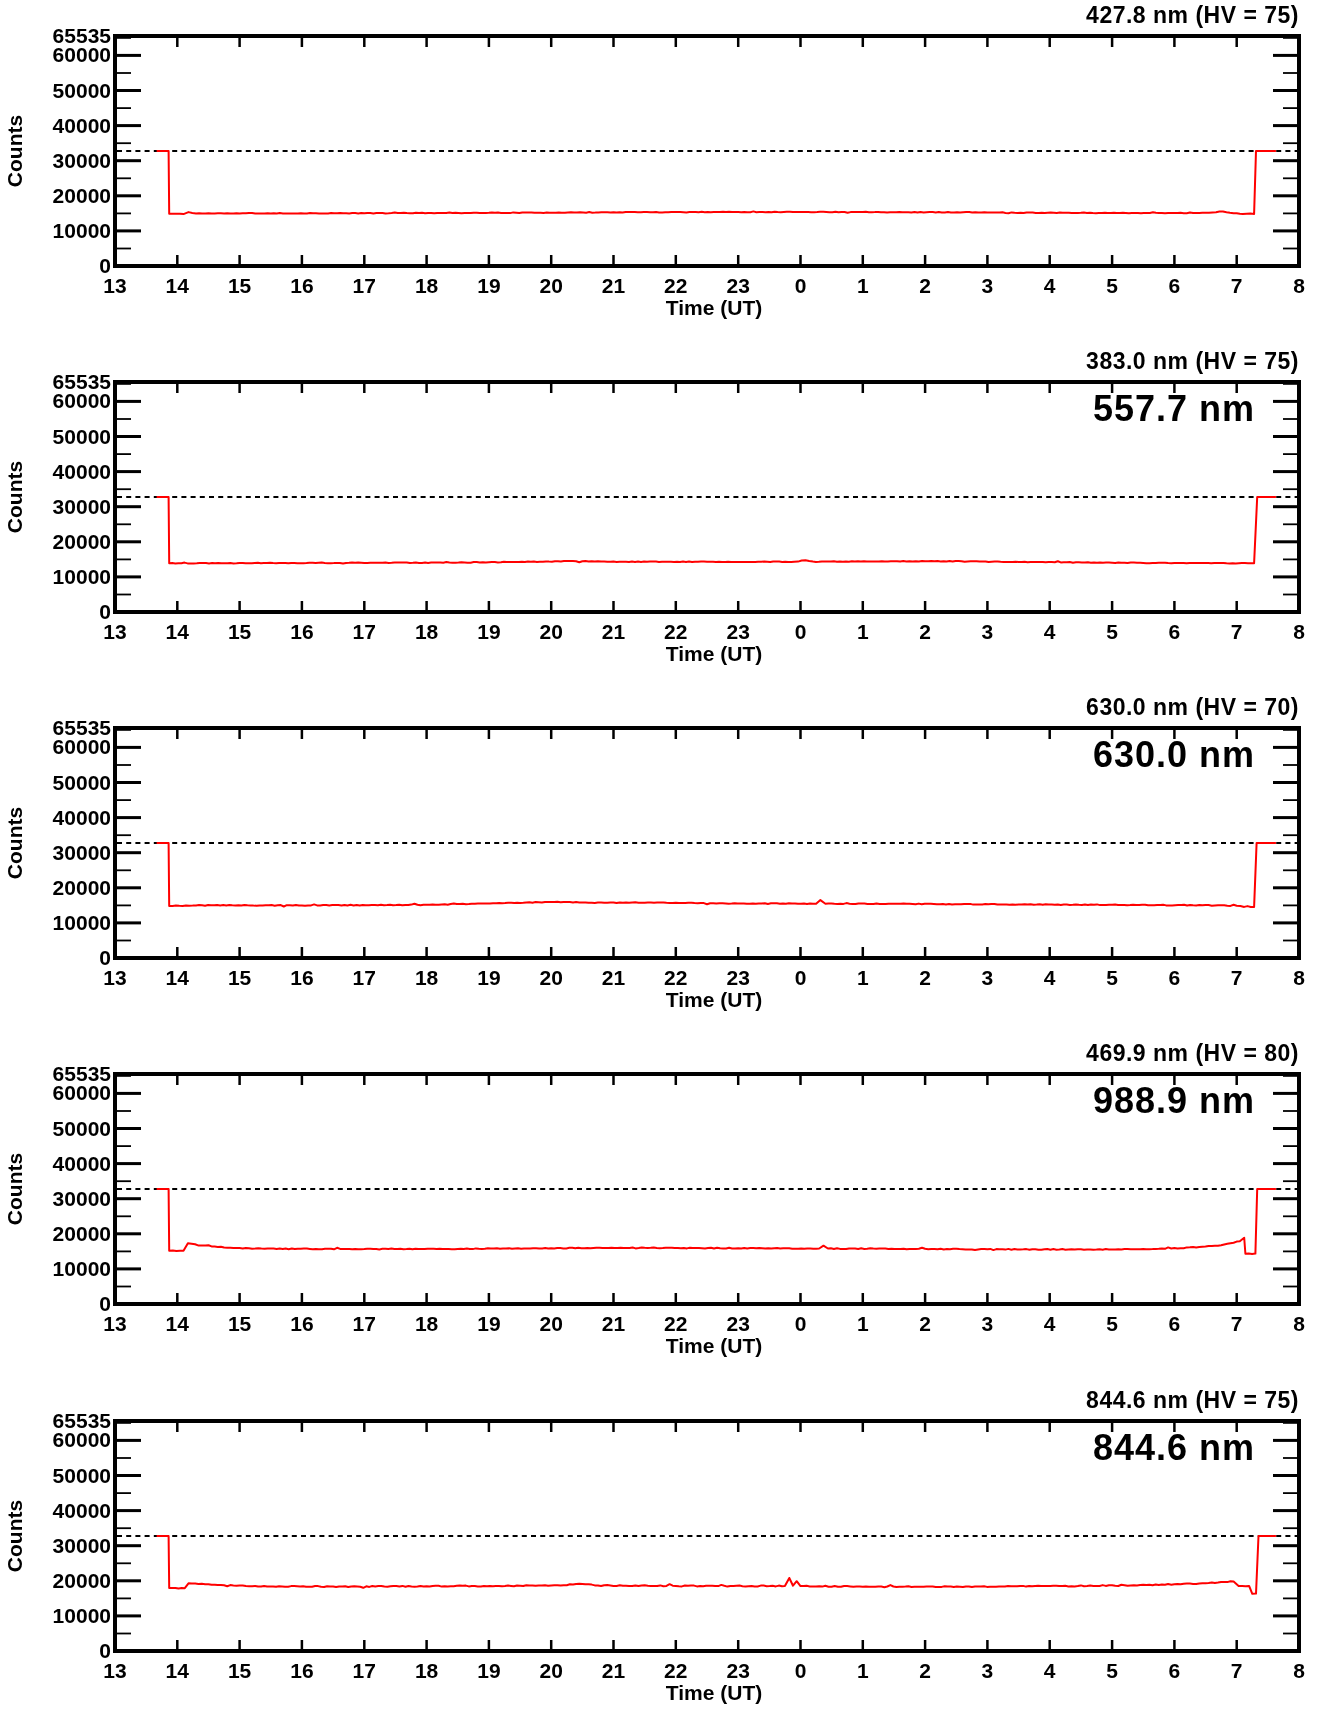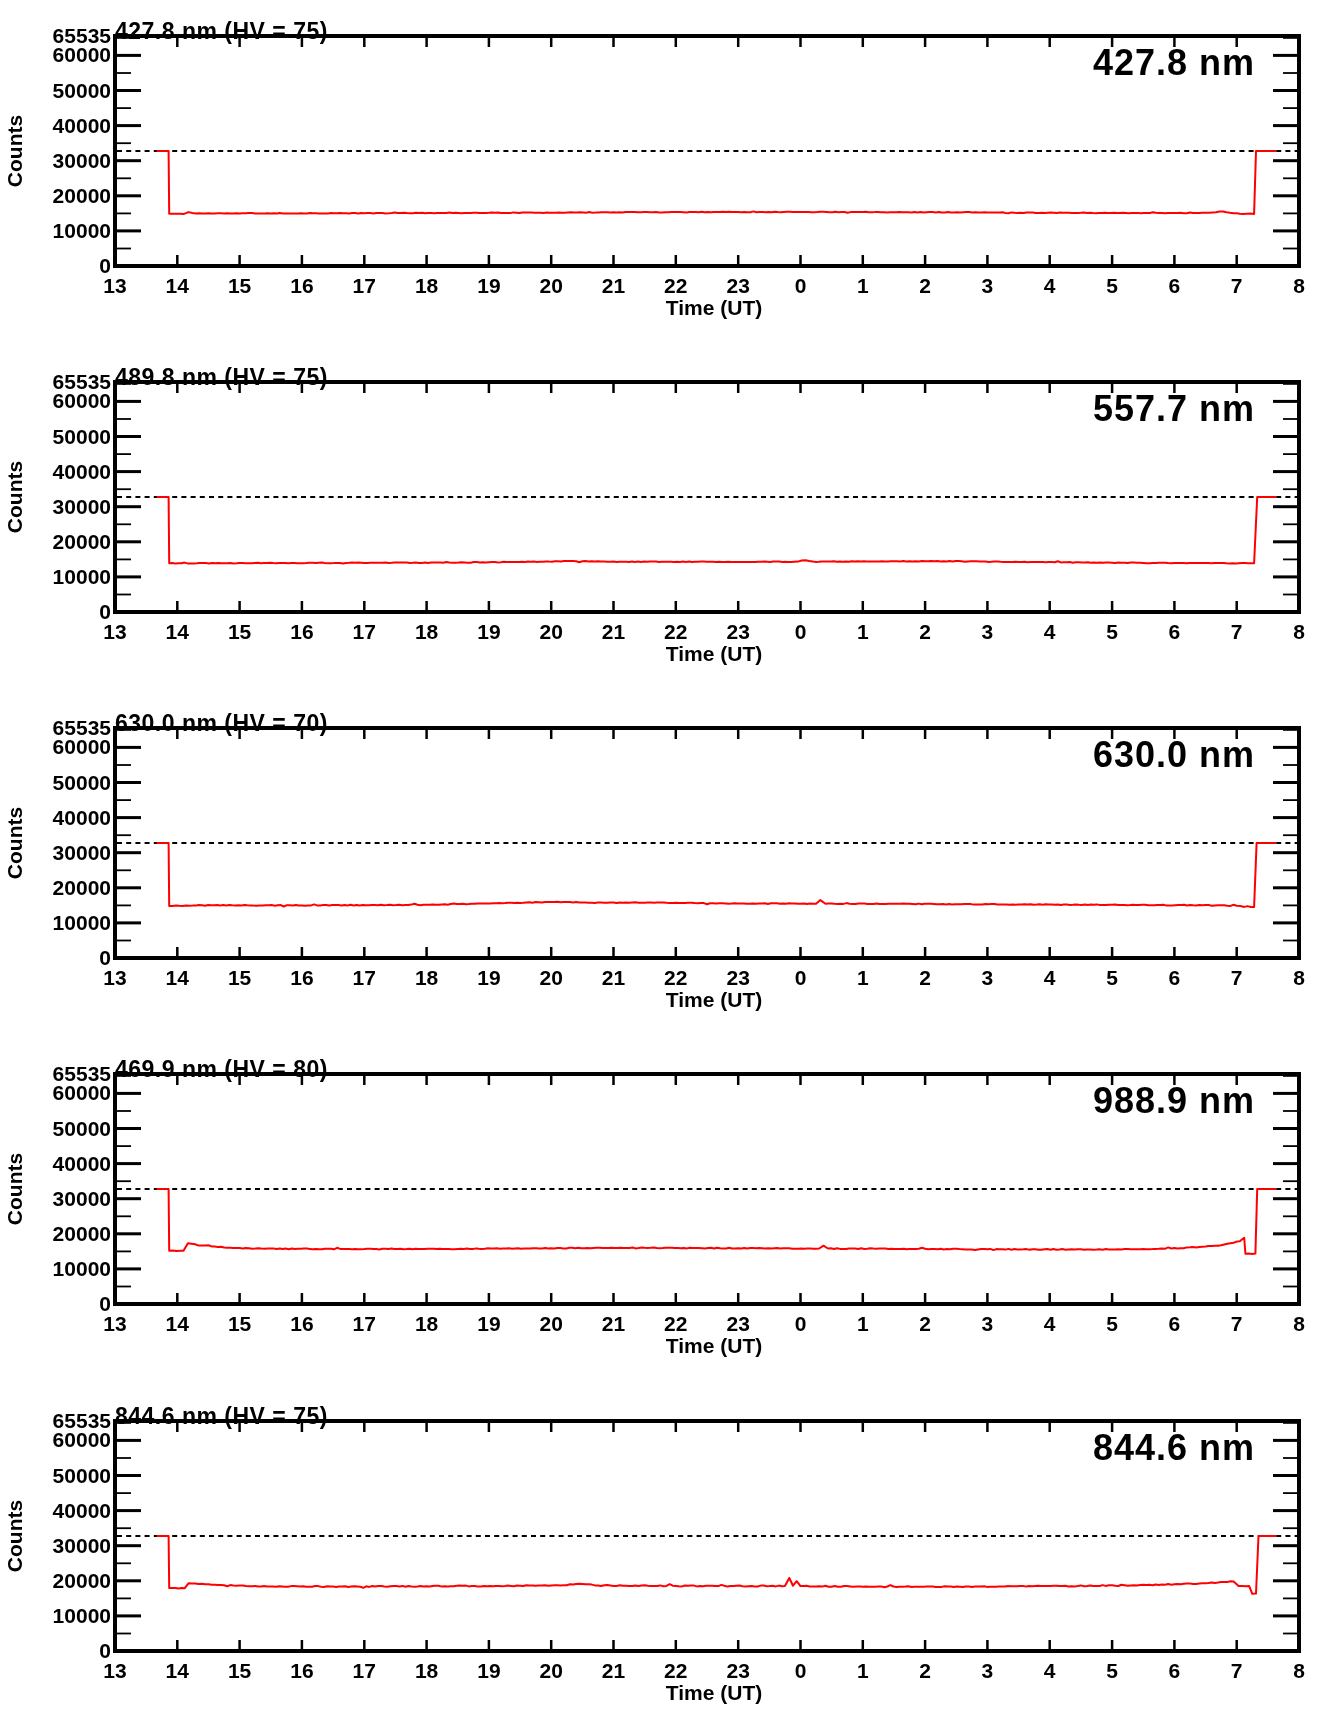--- a/index.html
+++ b/index.html
@@ -5,22 +5,22 @@
   html,body{margin:0;padding:0;background:#ffffff;}
   .fig{position:relative;width:1336px;height:1731px;background:#ffffff;
        font-family:"Liberation Sans",sans-serif;font-weight:bold;color:#000;overflow:hidden;}
   .panel{position:absolute;left:0;width:1336px;height:346px;}
   .panel:nth-of-type(1){top:0;}
   .panel:nth-of-type(2){top:346px;}
   .panel:nth-of-type(3){top:692px;}
   .panel:nth-of-type(4){top:1038px;}
   .panel:nth-of-type(5){top:1385px;}
   .plot-svg{position:absolute;left:0;top:0;}
-  .title{position:absolute;left:115px;top:2px;width:1184px;text-align:left;
-         font-size:23px;letter-spacing:.5px;margin-top:16px;}
+  .title{position:absolute;left:115px;top:2px;width:1184px;text-align:right;
+         font-size:23px;letter-spacing:.5px;}
   .biglabel{position:absolute;left:115px;top:42px;width:1140px;text-align:right;
             font-size:36px;letter-spacing:1px;}
   .ylab{position:absolute;left:-99px;top:138px;width:230px;height:26px;text-align:center;
         font-size:21px;transform:rotate(-90deg);}
   .xlab{position:absolute;left:122px;top:296px;width:1184px;text-align:center;font-size:21px;}
   svg text{font-family:"Liberation Sans",sans-serif;font-weight:bold;fill:#000;}
 </style>
 </head>
 <body>
 
@@ -120,21 +120,20 @@
         <text x="111" y="202.8" text-anchor="end" font-size="21px">20000</text>
         <text x="111" y="167.7" text-anchor="end" font-size="21px">30000</text>
         <text x="111" y="132.6" text-anchor="end" font-size="21px">40000</text>
         <text x="111" y="97.5" text-anchor="end" font-size="21px">50000</text>
         <text x="111" y="62.4" text-anchor="end" font-size="21px">60000</text>
         <text x="111" y="43.0" text-anchor="end" font-size="21px">65535</text>
         <rect x="115" y="36" width="1184" height="230" fill="none" stroke="#000000" stroke-width="4"></rect>
         <path d="M157.4 151.0L168.6 151.0L169.2 213.7L172.8 213.8L176.4 213.8L180.0 213.7L183.5 214.1L188.5 212.1L192.3 213.0L196.0 213.4L199.1 213.3L202.2 213.4L205.4 213.4L208.5 213.2L211.6 213.6L214.7 213.4L217.8 213.3L220.9 213.3L224.1 213.4L227.2 213.2L230.3 213.5L233.4 213.5L236.5 213.2L239.6 213.5L242.7 213.2L245.9 213.3L249.0 213.1L252.1 213.1L255.2 213.6L258.3 213.6L261.4 213.4L264.6 213.5L267.7 213.2L270.8 213.4L273.8 213.3L276.8 213.4L279.8 213.0L282.9 213.4L285.9 213.6L288.9 213.4L291.9 213.4L294.9 213.4L297.9 213.5L300.9 213.2L304.0 213.5L307.0 213.4L310.0 213.1L313.0 213.3L316.0 213.2L319.0 213.4L322.0 213.6L325.1 213.4L328.1 213.5L331.1 213.1L334.1 213.2L337.1 213.2L340.1 213.0L343.2 213.2L346.2 213.2L349.2 213.5L352.2 213.1L355.2 213.1L358.2 213.4L361.2 212.9L364.3 213.2L367.3 212.9L370.3 213.0L373.4 213.4L376.4 213.0L379.5 213.1L382.5 213.0L385.5 213.4L388.6 213.2L391.6 212.9L394.7 212.5L397.7 213.1L400.7 213.0L403.8 212.8L406.8 213.1L409.9 213.3L412.9 213.3L415.9 212.7L419.0 212.9L422.0 212.8L425.1 213.3L428.1 212.9L431.1 213.0L434.2 213.3L437.2 213.0L440.3 213.0L443.3 213.0L446.3 212.9L449.4 212.6L452.4 213.0L455.5 212.8L458.5 212.9L461.5 213.2L464.6 213.1L467.6 213.1L470.7 213.1L473.7 212.7L476.7 212.7L479.8 213.1L482.8 213.0L485.9 212.9L488.9 212.8L491.9 212.6L495.0 212.7L498.0 212.6L501.1 212.9L504.1 212.9L507.1 213.0L510.2 213.1L513.2 212.4L516.3 212.7L519.3 213.0L522.3 212.5L525.4 212.4L528.4 212.4L531.5 212.4L534.5 212.7L537.5 212.7L540.6 212.8L543.6 212.9L546.7 212.6L549.7 212.7L552.7 212.8L555.8 212.7L558.8 212.6L561.8 212.7L564.9 212.7L567.9 212.4L571.0 212.2L574.0 212.4L577.0 212.6L580.1 212.2L583.1 212.4L586.2 212.7L589.2 212.1L592.2 212.7L595.3 212.6L598.3 212.4L601.4 212.3L604.4 212.2L607.4 212.2L610.5 212.4L613.5 212.3L616.6 212.6L619.6 212.3L622.6 212.5L625.7 212.0L628.7 212.0L631.8 212.1L634.8 212.1L637.8 212.3L640.9 212.3L643.9 212.1L647.0 212.1L650.0 212.2L653.0 212.2L656.1 212.0L659.1 212.4L662.2 212.5L665.2 212.3L668.2 212.3L671.3 212.0L674.3 212.1L677.4 212.1L680.4 212.1L683.4 212.2L686.5 212.4L689.5 212.1L692.6 212.1L695.6 212.0L698.6 212.2L701.7 211.8L704.7 212.3L707.8 212.1L710.8 212.3L713.8 212.1L716.9 212.1L719.9 212.1L723.0 211.8L726.0 212.1L729.0 211.8L732.1 211.9L735.1 211.9L738.2 212.0L741.2 212.2L744.2 212.1L747.3 212.2L750.3 212.2L753.4 211.4L756.4 212.2L759.4 212.1L762.5 212.0L765.5 212.2L768.6 212.0L771.6 212.3L774.6 211.7L777.7 212.0L780.7 212.2L783.8 212.0L786.8 211.8L789.8 211.7L792.9 212.1L795.9 211.9L799.0 212.0L802.0 212.0L805.0 212.0L808.1 212.1L811.1 212.2L814.2 212.2L817.2 212.1L820.2 211.8L823.3 211.7L826.3 212.0L829.4 212.3L832.4 212.2L835.4 211.7L838.5 212.2L841.5 212.0L844.6 212.0L847.6 212.8L850.6 212.1L853.7 212.1L856.7 212.0L859.7 211.9L862.8 212.0L865.8 211.8L868.9 212.2L871.9 212.2L874.9 212.1L878.0 211.9L881.0 212.2L884.1 212.2L887.1 212.6L890.1 212.3L893.2 212.2L896.2 212.2L899.3 212.0L902.3 212.3L905.3 212.2L908.4 212.2L911.4 212.4L914.5 211.9L917.5 212.5L920.5 212.0L923.6 212.5L926.6 212.2L929.7 212.1L932.7 212.1L935.7 212.4L938.8 212.0L941.8 212.5L944.9 212.4L947.9 212.1L950.9 212.6L954.0 212.4L957.0 212.3L960.1 212.6L963.1 212.3L966.1 212.1L969.2 212.1L972.2 212.6L975.3 212.2L978.3 212.6L981.3 212.6L984.4 212.2L987.4 212.5L990.4 212.5L993.5 212.6L996.5 212.4L999.5 212.6L1002.5 212.3L1005.5 212.9L1008.5 213.2L1011.5 212.4L1014.6 212.8L1017.6 212.9L1020.6 212.8L1023.6 212.9L1026.6 212.4L1029.6 212.5L1032.7 212.5L1035.7 212.9L1038.7 212.9L1041.7 212.7L1044.7 212.9L1047.7 212.7L1050.7 212.6L1053.8 212.7L1056.8 213.0L1059.8 212.6L1062.8 212.8L1065.8 212.8L1068.8 212.7L1071.8 213.0L1074.9 212.9L1077.9 212.9L1080.9 212.8L1083.9 212.5L1086.9 212.9L1089.9 212.7L1092.9 213.0L1095.9 213.2L1098.9 213.1L1101.9 213.0L1104.9 212.7L1107.9 213.0L1110.9 213.0L1113.9 212.7L1116.9 212.9L1119.9 212.9L1122.9 212.8L1125.9 212.9L1128.9 213.2L1131.9 213.0L1134.9 212.9L1137.9 212.9L1140.9 213.3L1143.9 213.0L1146.9 213.0L1149.9 212.9L1152.9 212.3L1155.9 212.8L1158.9 213.0L1161.9 213.0L1165.0 213.2L1168.1 213.0L1171.3 213.0L1174.4 213.1L1177.5 213.1L1180.6 212.8L1183.7 213.2L1186.8 213.2L1189.9 212.6L1193.1 213.1L1196.2 212.9L1199.3 212.9L1202.4 212.8L1205.5 212.8L1209.0 212.8L1212.5 212.4L1216.0 212.2L1219.5 211.6L1223.0 211.6L1226.5 212.3L1230.0 212.8L1233.6 213.2L1236.7 213.2L1239.8 213.8L1242.9 213.9L1246.7 213.7L1250.4 213.6L1254.1 213.9L1256.0 151.0L1275.3 151.0" fill="none" stroke="#ff0000" stroke-width="2" stroke-linejoin="round" stroke-linecap="round"></path>
       </svg>
     <div class="title">427.8 nm (HV = 75)</div>
-    <div class="biglabel">427.8 nm</div>
     <div class="ylab">Counts</div>
     <div class="xlab">Time (UT)</div>
   </section>
 
   <section class="panel">
     <svg class="plot-svg" width="1336" height="346" viewBox="0 0 1336 346">
         <line x1="117" y1="151.0" x2="1297" y2="151.0" stroke="#000000" stroke-width="2" stroke-dasharray="5 4.2"></line>
         <line x1="115.0" y1="265" x2="115.0" y2="255" stroke="#000000" stroke-width="2.5"></line>
         <line x1="115.0" y1="37" x2="115.0" y2="47" stroke="#000000" stroke-width="2.5"></line>
         <text x="115.0" y="293" text-anchor="middle" font-size="21px">13</text>
@@ -225,21 +224,21 @@
         <text x="111" y="237.9" text-anchor="end" font-size="21px">10000</text>
         <text x="111" y="202.8" text-anchor="end" font-size="21px">20000</text>
         <text x="111" y="167.7" text-anchor="end" font-size="21px">30000</text>
         <text x="111" y="132.6" text-anchor="end" font-size="21px">40000</text>
         <text x="111" y="97.5" text-anchor="end" font-size="21px">50000</text>
         <text x="111" y="62.4" text-anchor="end" font-size="21px">60000</text>
         <text x="111" y="43.0" text-anchor="end" font-size="21px">65535</text>
         <rect x="115" y="36" width="1184" height="230" fill="none" stroke="#000000" stroke-width="4"></rect>
         <path d="M157.4 151.0L168.6 151.0L169.2 217.2L172.3 217.1L175.3 217.4L178.4 217.3L181.5 217.2L184.5 216.6L187.6 217.4L190.6 217.4L193.7 217.4L196.8 217.3L199.8 217.0L202.9 217.0L206.0 217.0L209.0 217.4L212.1 217.0L215.1 217.3L218.2 216.9L221.3 217.2L224.3 217.2L227.4 217.3L230.4 217.1L233.5 217.4L236.6 217.3L239.6 217.0L242.7 217.0L245.7 217.3L248.8 217.2L251.8 217.2L254.8 216.9L257.9 216.8L260.9 217.2L263.9 217.1L267.0 217.0L270.0 216.8L273.1 217.1L276.1 217.2L279.1 217.1L282.2 217.0L285.2 217.0L288.3 217.3L291.3 216.9L294.3 217.0L297.4 217.2L300.4 217.2L303.5 217.2L306.5 217.0L309.5 216.7L312.6 216.8L315.6 216.9L318.7 216.7L321.7 216.6L324.7 217.0L327.8 217.2L330.8 217.2L333.9 217.1L336.9 216.9L339.9 216.9L343.0 217.5L346.0 216.9L349.1 216.8L352.1 216.6L355.1 216.7L358.2 216.6L361.2 216.7L364.3 216.9L367.3 217.0L370.3 216.8L373.4 216.7L376.4 216.7L379.5 216.8L382.5 216.8L385.5 216.6L388.6 216.9L391.6 216.8L394.7 216.6L397.7 216.5L400.7 216.6L403.8 216.6L406.8 216.4L409.9 216.9L412.9 216.8L415.9 216.6L419.0 216.9L422.0 216.9L425.1 216.6L428.1 216.9L431.1 216.6L434.2 216.4L437.2 216.6L440.3 216.5L443.3 216.7L446.3 216.1L449.4 216.6L452.4 216.7L455.5 216.7L458.5 216.6L461.5 216.3L464.6 216.5L467.6 216.7L470.7 216.7L473.7 216.1L476.7 216.1L479.8 216.6L482.8 216.3L485.9 216.5L488.9 216.3L491.9 216.1L494.9 216.1L497.9 216.4L500.9 216.3L503.9 215.8L506.9 216.0L509.9 215.9L512.9 216.1L515.9 215.9L518.9 216.1L521.9 215.8L524.9 216.1L527.9 215.5L530.9 215.8L533.9 215.5L536.9 215.9L539.9 215.8L542.9 215.8L545.9 215.4L548.9 215.6L551.9 215.7L554.9 215.2L557.9 215.2L560.9 215.5L563.9 215.1L566.9 214.9L569.9 215.1L573.0 215.1L576.1 215.2L579.3 216.2L582.4 215.2L585.5 215.1L588.6 215.5L591.7 215.2L594.8 215.5L597.9 215.2L601.1 215.5L604.2 215.5L607.3 215.8L610.4 215.7L613.5 215.6L616.6 215.9L619.8 215.8L622.9 215.8L626.0 215.8L629.0 215.9L632.0 215.5L635.0 215.9L638.0 215.5L641.0 215.9L644.0 215.6L647.0 215.8L650.0 215.6L653.0 215.5L656.0 215.6L659.0 215.9L662.0 215.7L665.0 215.8L668.0 215.7L671.0 215.8L674.0 216.0L677.0 215.8L680.0 216.0L683.0 215.6L686.0 216.0L689.0 215.6L692.0 216.1L695.0 215.8L698.0 215.7L701.0 215.5L704.0 215.6L707.0 215.8L710.0 215.7L713.0 215.7L716.0 216.0L719.0 215.7L722.0 216.1L725.1 215.9L728.1 215.7L731.1 215.9L734.1 216.0L737.1 216.0L740.1 216.1L743.1 216.1L746.1 216.0L749.1 216.0L752.1 216.1L755.1 215.9L758.1 215.7L761.2 215.8L764.2 215.6L767.2 215.8L770.2 216.1L773.2 215.5L776.2 215.5L779.2 215.5L782.2 216.0L785.2 215.8L788.2 216.0L791.2 216.1L794.2 215.8L798.0 215.6L801.7 214.5L805.5 214.2L809.2 215.0L812.9 215.6L815.9 215.9L818.9 215.8L821.9 215.4L824.9 215.4L827.9 215.5L830.9 215.6L833.9 215.3L836.9 215.8L839.9 215.6L842.9 215.7L845.9 215.6L848.9 215.7L851.9 215.3L854.9 215.5L857.9 215.3L860.9 215.5L863.9 215.3L866.9 215.6L869.9 215.5L872.9 215.5L875.9 215.6L878.9 215.6L881.9 215.3L884.9 215.4L887.9 215.5L890.9 215.2L893.9 215.3L897.1 215.2L900.2 215.6L903.3 215.1L906.4 215.4L909.5 215.2L912.6 215.5L915.8 215.3L918.9 215.4L922.0 214.9L925.1 215.2L928.2 215.2L931.3 215.1L934.5 215.2L937.6 215.1L940.6 215.4L943.6 215.2L946.6 215.5L949.6 215.1L952.6 215.5L955.6 215.0L958.6 215.0L961.6 215.3L964.6 215.7L967.6 215.4L970.6 215.2L973.6 215.3L976.6 215.3L979.6 215.5L982.6 215.4L985.6 215.4L988.6 216.0L991.6 215.7L994.6 215.6L997.6 215.5L1000.6 215.8L1003.6 216.0L1006.6 215.9L1009.6 216.0L1012.6 216.1L1015.6 215.8L1018.6 216.0L1021.6 215.9L1024.6 215.8L1027.6 216.2L1030.6 216.1L1033.7 216.1L1036.7 216.0L1039.7 216.0L1042.7 216.0L1045.7 216.3L1048.7 216.1L1051.7 216.1L1054.8 216.2L1057.8 215.2L1060.8 216.4L1063.8 216.2L1066.8 216.2L1069.8 216.1L1072.9 216.7L1075.9 216.2L1078.9 216.3L1081.9 216.4L1084.9 216.6L1087.9 216.3L1090.9 216.8L1094.0 216.5L1097.0 216.7L1100.0 216.5L1103.0 216.7L1106.0 216.6L1109.0 216.6L1112.1 216.7L1115.2 216.9L1118.3 216.5L1121.4 216.8L1124.5 216.7L1127.6 217.0L1130.7 216.5L1133.9 216.6L1137.0 216.7L1140.1 216.8L1143.2 217.0L1146.3 217.2L1149.4 217.2L1152.6 217.0L1155.7 217.1L1158.8 216.8L1161.9 216.8L1165.0 216.7L1168.1 217.0L1171.3 217.2L1174.4 217.0L1177.4 216.9L1180.5 217.1L1183.6 217.0L1186.6 217.3L1189.7 216.9L1192.8 217.1L1195.8 217.0L1198.9 217.0L1202.0 216.9L1205.0 217.1L1208.1 217.1L1211.2 217.2L1214.3 217.0L1217.3 216.9L1220.4 216.9L1223.5 216.9L1226.5 217.3L1229.6 217.5L1232.7 217.2L1235.7 217.4L1238.8 217.2L1241.9 217.0L1244.9 217.1L1248.0 217.2L1251.1 217.2L1254.1 217.2L1257.2 151.0L1275.3 151.0" fill="none" stroke="#ff0000" stroke-width="2" stroke-linejoin="round" stroke-linecap="round"></path>
       </svg>
-    <div class="title">489.8 nm (HV = 75)</div>
+    <div class="title">383.0 nm (HV = 75)</div>
     <div class="biglabel">557.7 nm</div>
     <div class="ylab">Counts</div>
     <div class="xlab">Time (UT)</div>
   </section>
 
   <section class="panel">
     <svg class="plot-svg" width="1336" height="346" viewBox="0 0 1336 346">
         <line x1="117" y1="151.0" x2="1297" y2="151.0" stroke="#000000" stroke-width="2" stroke-dasharray="5 4.2"></line>
         <line x1="115.0" y1="265" x2="115.0" y2="255" stroke="#000000" stroke-width="2.5"></line>
         <line x1="115.0" y1="37" x2="115.0" y2="47" stroke="#000000" stroke-width="2.5"></line>

